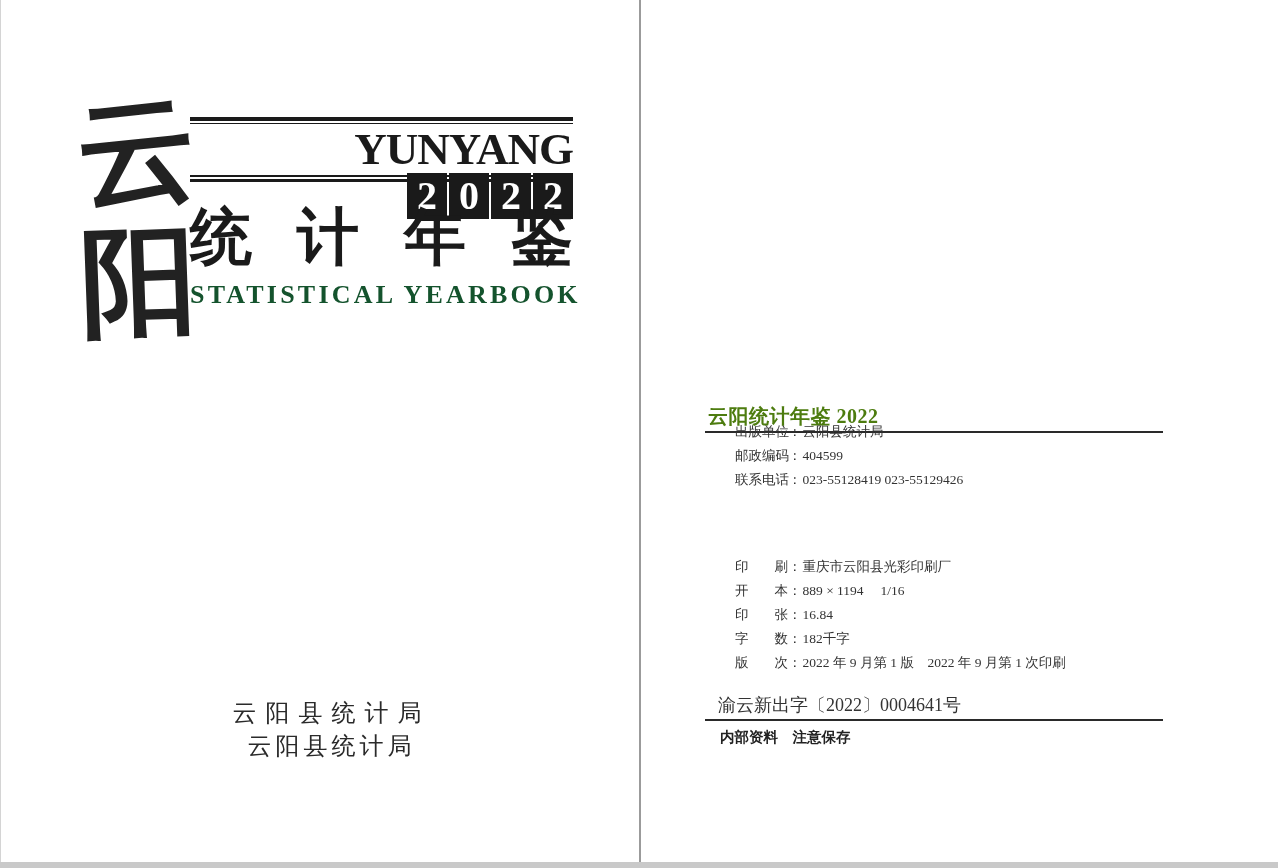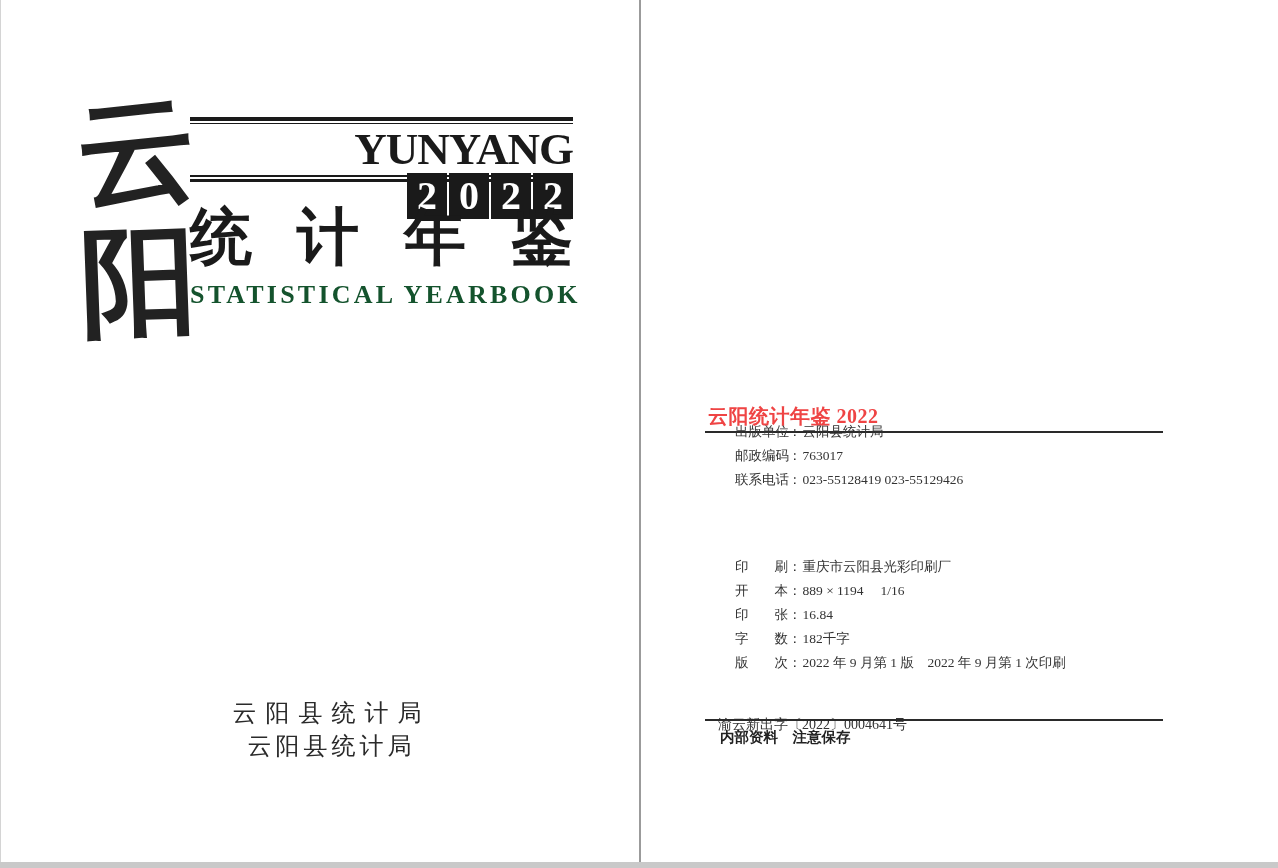--- a/index.html
+++ b/index.html
@@ -38,34 +38,34 @@
                  font-size:26px; line-height:26px; letter-spacing:3.2px; white-space:nowrap; color:#14532d; }
 
   .pub-block { position:absolute; left:28px; top:700px; width:607px; text-align:center;
                font-family:"Liberation Sans", sans-serif; color:#2a2a2a; }
   .pub-name { font-size:24px; letter-spacing:9px; line-height:26px; }
   .pub-date { margin-top:7px; font-size:24px; letter-spacing:4px; line-height:26px; }
 
   
   .page-right { position:absolute; left:641px; top:0; width:637px; height:862px; }
   .col-title { position:absolute; left:67px; top:403px; font-family:"Liberation Serif", serif;
-               font-weight:bold; font-size:20px; letter-spacing:0.5px; color:#ef4444; }
+               font-weight:bold; font-size:20px; letter-spacing:0.5px; color:#4d7c0f; }
   .title-rule { position:absolute; left:64px; top:431px; width:458px; height:2px; background:#2a2a2a; }
 
   .rows { position:absolute; left:94px; font-size:13.5px; color:#333;
           font-family:"Liberation Serif", serif; }
   .rows-info  { top:420px; }
   .rows-print { top:555px; }
   .row { height:24px; line-height:24px; white-space:nowrap; }
   .plabel { display:inline-block; width:53px; text-align:justify; text-align-last:justify; }
   .pcolon { display:inline-block; }
   .pvalue { display:inline-block; margin-left:1px; }
 
-  .license { position:absolute; left:77px; top:696px; font-size:14px; line-height:18px;
-             color:#333; white-space:nowrap;margin-top:20px; }
+  .license { position:absolute; left:77px; top:696px; font-size:18px; line-height:18px;
+             color:#333; white-space:nowrap; }
   .license-rule { position:absolute; left:64px; top:719px; width:458px; height:1.6px; background:#2a2a2a; }
   .notice { position:absolute; left:79px; top:728px; font-family:"Liberation Sans", sans-serif;
             font-weight:bold; font-size:14.5px; line-height:18px; color:#222; white-space:nowrap; }
 </style>
 </head>
 <body>
 
 <div class="spread">
 
   <div class="page-left">
@@ -117,21 +117,21 @@
   <div class="page-right">
 
     <div class="col-title">云阳统计年鉴 2022</div>
     <div class="title-rule"></div>
 
     <div class="rows rows-info">
       <div class="row">
         <span class="plabel">出版单位</span><span class="pcolon">：</span><span class="pvalue">云阳县统计局</span>
       </div>
       <div class="row">
-        <span class="plabel">邮政编码</span><span class="pcolon">：</span><span class="pvalue">763017</span>
+        <span class="plabel">邮政编码</span><span class="pcolon">：</span><span class="pvalue">404599</span>
       </div>
       <div class="row">
         <span class="plabel">联系电话</span><span class="pcolon">：</span><span class="pvalue">023-55128419  023-55129426</span>
       </div>
     </div>
 
     <div class="rows rows-print">
       <div class="row">
         <span class="plabel">印刷</span><span class="pcolon">：</span><span class="pvalue">重庆市云阳县光彩印刷厂</span>
       </div>

